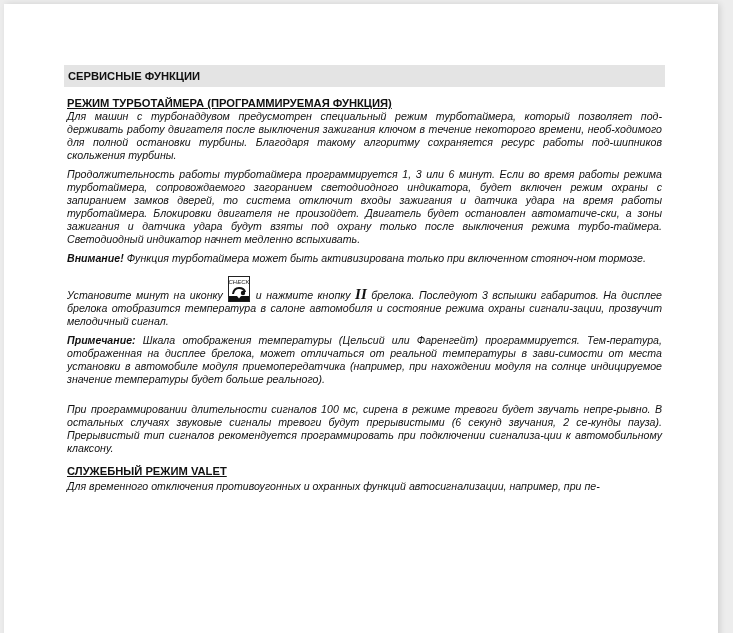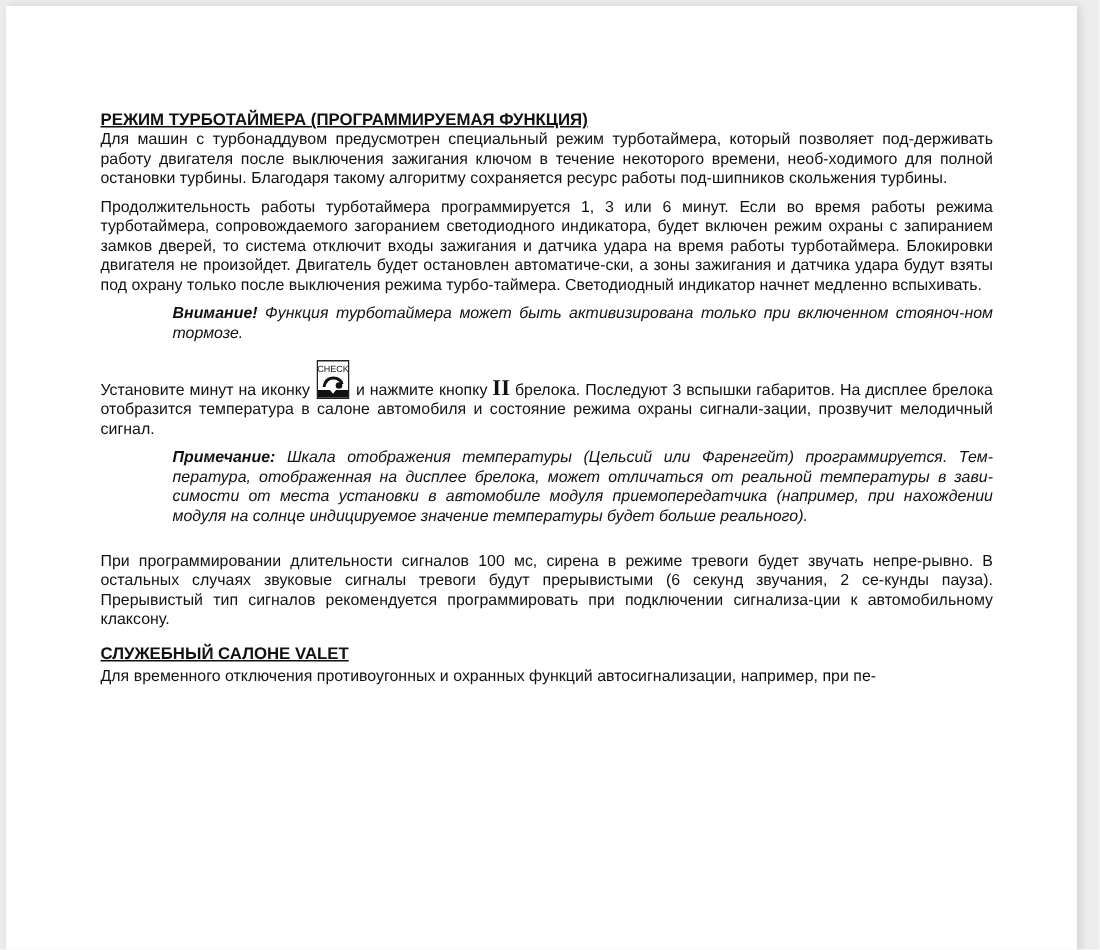--- a/index.html
+++ b/index.html
@@ -30,39 +30,41 @@
   }
   h2 {
     font-size: 11.2px; font-weight: bold; margin: 0; padding: 0 0 0 3px;
     line-height: 14px;
     text-decoration: underline;
   }
   p {
     font-size: 10.6px; line-height: 13px; margin: 0;
     text-align: justify; padding: 0 3px;
     letter-spacing: 0.02px;
+    font-style: italic;
   }
-  .it { font-style: italic; margin-left: 48px; }
+  .it { font-style: italic; }
   .b { font-weight: bold; }
   .check-icon {
     display: inline-block; width: 22px; height: 26px; vertical-align: -3px;
     position: relative; margin: 0 1px;
   }
   .roman {
     font-family: "Liberation Serif", serif; font-weight: bold; font-size: 15px; margin-top: 13px;
   }
   .sp { height: 6px; }
   .sp2 { height: 9px; }
 </style>
 </head>
 <body>
 
 <div class="page">
   <div class="content">
 
+    <div class="band">СЕРВИСНЫЕ ФУНКЦИИ</div>
     <div class="sp2"></div>
 
     <h2>РЕЖИМ ТУРБОТАЙМЕРА (ПРОГРАММИРУЕМАЯ ФУНКЦИЯ)</h2>
     <p>Для машин с турбонаддувом предусмотрен специальный режим турботаймера, который позволяет под-держивать работу двигателя после выключения зажигания ключом в течение некоторого времени, необ-ходимого для полной остановки турбины. Благодаря такому алгоритму сохраняется ресурс работы под-шипников скольжения турбины.</p>
     <div class="sp"></div>
     <p>Продолжительность работы турботаймера программируется 1, 3 или 6 минут. Если во время работы режима турботаймера, сопровождаемого загоранием светодиодного индикатора, будет включен режим охраны с запиранием замков дверей, то система отключит входы зажигания и датчика удара на время работы турботаймера. Блокировки двигателя не произойдет. Двигатель будет остановлен автоматиче-ски, а зоны зажигания и датчика удара будут взяты под охрану только после выключения режима турбо-таймера. Светодиодный индикатор начнет медленно вспыхивать.</p>
     <div class="sp"></div>
     <p class="it"><span class="b">Внимание!</span><span> Функция турботаймера может быть активизирована только при включенном стояноч-ном тормозе.</span></p>
     <div class="sp2"></div>
 
@@ -76,17 +78,17 @@
           </svg></span><span> и нажмите кнопку </span><span class="roman">II</span><span> брелока. Последуют 3 вспышки габаритов. На дисплее брелока отобразится температура в салоне автомобиля и состояние режима охраны сигнали-зации, прозвучит мелодичный сигнал.</span></p>
     <div class="sp"></div>
     <p class="it"><span class="b">Примечание:</span><span> Шкала отображения температуры (Цельсий или Фаренгейт) программируется. Тем-пература, отображенная на дисплее брелока, может отличаться от реальной температуры в зави-симости от места установки в автомобиле модуля приемопередатчика (например, при нахождении модуля на солнце индицируемое значение температуры будет больше реального).</span></p>
     <div class="sp2"></div>
 
     <div style="height:2px"></div>
     <div class="sp"></div>
     <p>При программировании длительности сигналов 100 мс, сирена в режиме тревоги будет звучать непре-рывно. В остальных случаях звуковые сигналы тревоги будут прерывистыми (6 секунд звучания, 2 се-кунды пауза). Прерывистый тип сигналов рекомендуется программировать при подключении сигнализа-ции к автомобильному клаксону.</p>
     <div class="sp2"></div>
 
-    <h2>СЛУЖЕБНЫЙ САЛОНЕ VALET</h2>
+    <h2>СЛУЖЕБНЫЙ РЕЖИМ VALET</h2>
     <div style="height:2px"></div>
     <p>Для временного отключения противоугонных и охранных функций автосигнализации, например, при пе-</p>
   </div>
 </div>
 
 </body></html>

